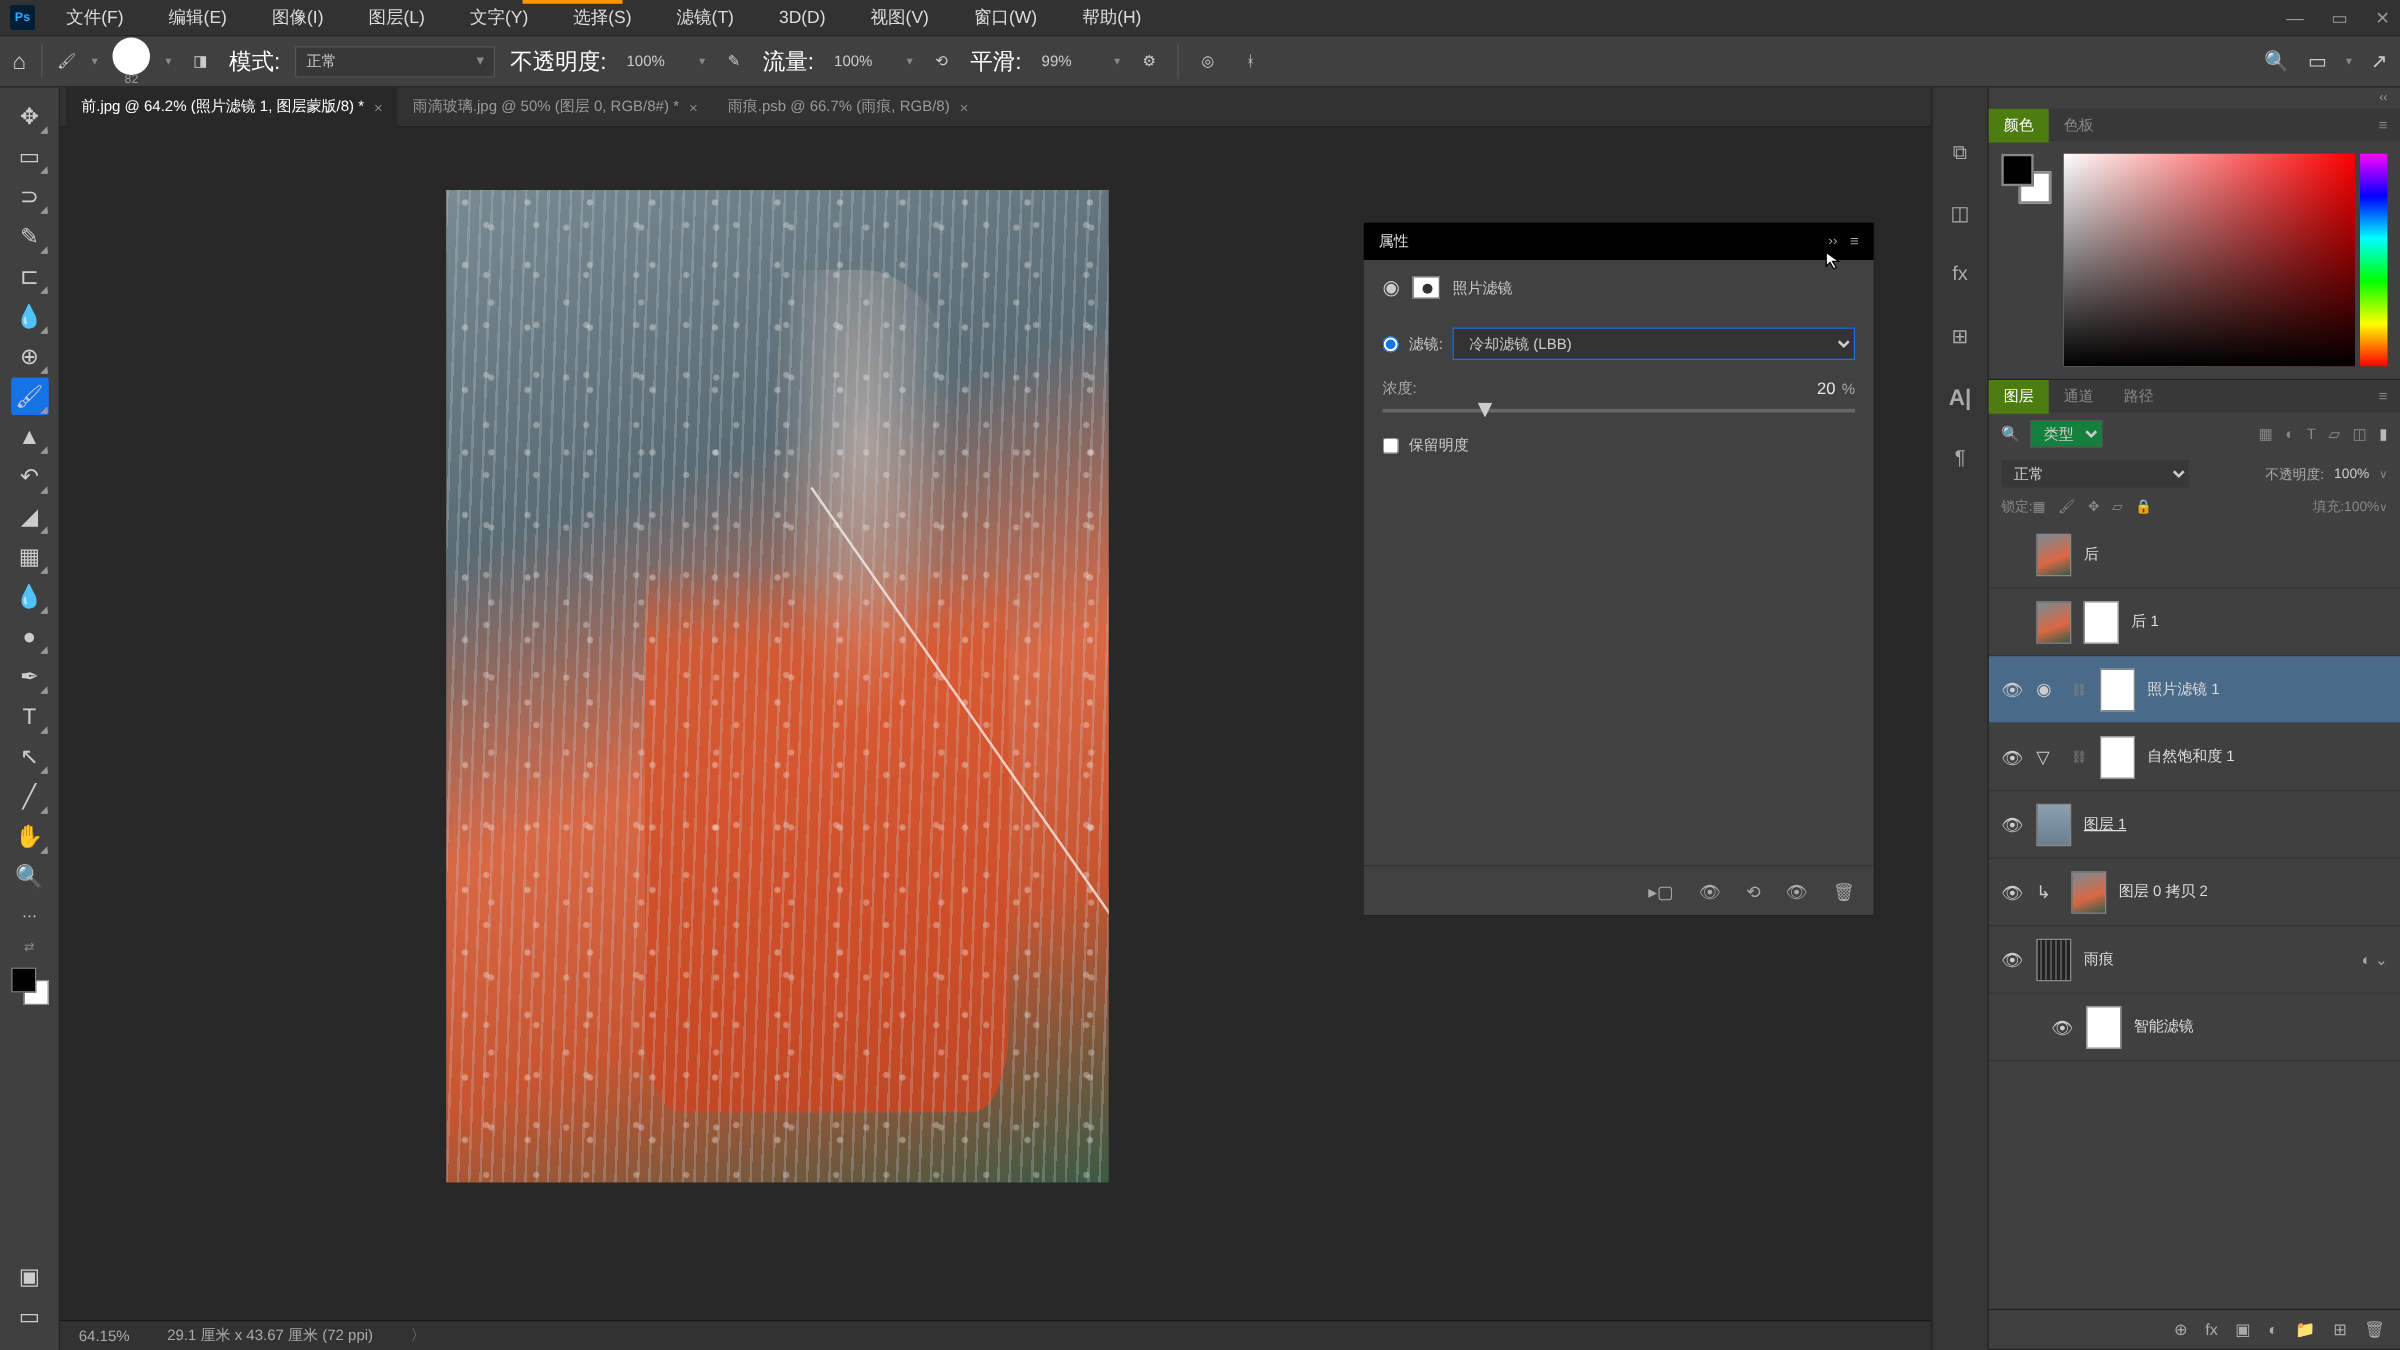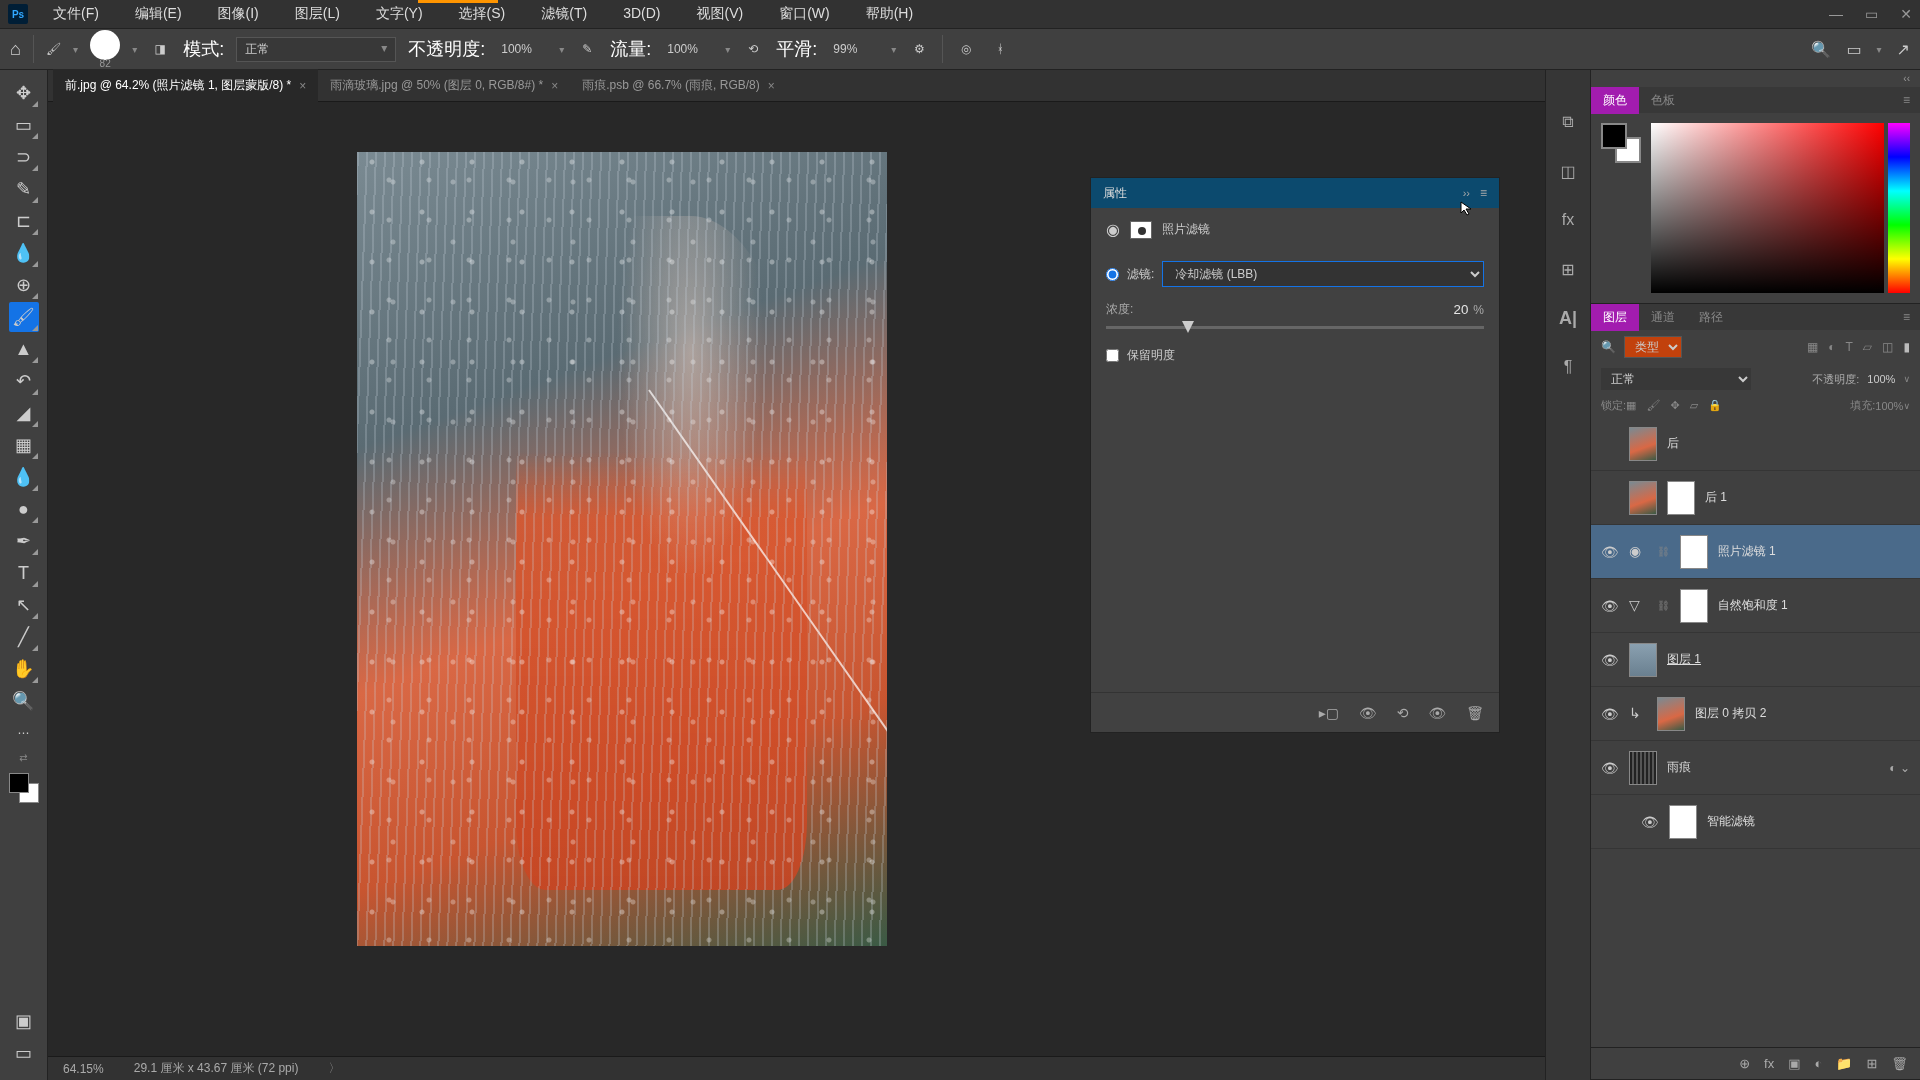--- a/index.html
+++ b/index.html
@@ -35,21 +35,21 @@
 .doc-tabs .doc-tab { padding: 8px 12px; color: #999; font-size: 12px; display: flex; align-items: center; gap: 8px; }
 .doc-tabs .doc-tab.active { background: #282828; color: #fff; }
 .doc-tabs .doc-tab .close { color: #888; cursor: pointer; }
 .canvas-area { flex: 1; display: flex; align-items: center; justify-content: center; position: relative; background: #282828; }
 .canvas-image { width: 530px; height: 794px; background: linear-gradient(160deg, #7a8a92 0%, #5a6b73 30%, #d96845 55%, #c85530 75%, #3a5a45 100%); position: relative; overflow: hidden; margin-left: -350px; margin-top: -60px;}
 .rain-overlay { position: absolute; inset: 0; background-image: repeating-linear-gradient(92deg, rgba(200,210,220,0.25) 0px, rgba(200,210,220,0.25) 2px, transparent 2px, transparent 9px), radial-gradient(circle at 30% 20%, rgba(255,255,255,0.35) 2px, transparent 3px), radial-gradient(circle at 60% 50%, rgba(255,255,255,0.3) 2px, transparent 3px), radial-gradient(circle at 80% 70%, rgba(255,255,255,0.3) 2px, transparent 3px); background-size: auto, 50px 50px, 60px 60px, 40px 40px; }
 .figure-shape { position: absolute; left: 30%; top: 8%; width: 55%; height: 85%; background: radial-gradient(ellipse at 60% 20%, rgba(220,200,190,0.6) 0%, transparent 30%), linear-gradient(180deg, transparent 35%, rgba(216,88,48,0.85) 45%, rgba(200,70,35,0.9) 100%); border-radius: 40% 40% 10% 10%; }
 .umbrella-line { position: absolute; width: 2px; height: 500px; background: rgba(255,255,255,0.7); left: 55%; top: 30%; transform: rotate(-35deg); transform-origin: top; }
 .status-bar { height: 24px; background: #323232; display: flex; align-items: center; padding: 0 15px; gap: 30px; font-size: 12px; color: #aaa; border-top: 1px solid #1a1a1a; }
 .properties-panel { position: absolute; left: 1090px; top: 177px; width: 410px; height: 556px; background: #414141; border: 1px solid #222; z-index: 50; display: flex; flex-direction: column; }
-.properties-panel .panel-header { height: 30px; display: flex; align-items: center; padding: 0 12px; background: #0c4a6e; }
+.properties-panel .panel-header { height: 30px; display: flex; align-items: center; padding: 0 12px; background: #000000; }
 .properties-panel .panel-header .title { color: #ddd; font-size: 12px; }
 .properties-panel .panel-header .collapse { margin-left: auto; color: #aaa; cursor: pointer; font-size: 11px; }
 .properties-panel .panel-header .menu { margin-left: 10px; color: #aaa; cursor: pointer; }
 .properties-panel .adj-header { display: flex; align-items: center; gap: 10px; padding: 12px 15px; }
 .properties-panel .adj-header .icon-box { width: 22px; height: 18px; background: #333; border: 1px solid #666; }
 .properties-panel .adj-body { padding: 10px 15px; flex: 1; }
 .properties-panel .radio-row { display: flex; align-items: center; gap: 8px; margin-bottom: 14px; }
 .properties-panel .radio-row input[type=radio] { accent-color: #1473e6; }
 .properties-panel .filter-select { flex: 1; background: #333; border: 1px solid #1473e6; color: #ccc; padding: 4px 8px; font-size: 12px; }
 .properties-panel .color-box { width: 40px; height: 30px; background: #0050ff; border: 1px solid #666; }
@@ -62,32 +62,32 @@
 .properties-panel .checkbox-row { display: flex; align-items: center; gap: 8px; margin-top: 18px; }
 .properties-panel .panel-footer { height: 40px; display: flex; align-items: center; justify-content: flex-end; gap: 20px; padding: 0 15px; border-top: 1px solid #333; }
 .properties-panel .panel-footer .f-icon { color: #aaa; cursor: pointer; font-size: 14px; }
 .collapsed-panel-strip { width: 45px; background: #363636; border-left: 1px solid #222; display: flex; flex-direction: column; align-items: center; padding-top: 40px; gap: 25px; }
 .collapsed-panel-strip .strip-icon { width: 24px; height: 24px; color: #aaa; font-size: 16px; display: flex; align-items: center; justify-content: center; cursor: pointer; }
 .right-panels { width: 330px; background: #404040; border-left: 1px solid #222; display: flex; flex-direction: column; }
 .right-panels .collapse-arrow { text-align: right; padding: 3px 10px; color: #999; font-size: 10px; }
 .panel-section { border-bottom: 1px solid #222; }
 .panel-tabs { display: flex; background: #383838; height: 26px; align-items: center; }
 .panel-tabs .ptab { padding: 5px 12px; color: #888; font-size: 12px; cursor: pointer; }
-.panel-tabs .ptab.active { color: #fff; background: #a21caf; }
+.panel-tabs .ptab.active { color: #fff; background: #4d7c0f; }
 .panel-tabs .pmenu { margin-left: auto; padding-right: 10px; color: #888; }
 .color-panel-body { padding: 10px; display: flex; gap: 10px; }
 .color-swatches-big { position: relative; width: 40px; height: 40px; }
 .color-swatches-big .fg { position: absolute; width: 26px; height: 26px; background: #000; border: 2px solid #888; top: 0; left: 0; z-index: 2; }
 .color-swatches-big .bg { position: absolute; width: 26px; height: 26px; background: #fff; border: 2px solid #888; bottom: 0; right: 0; }
 .color-picker-area { flex: 1; height: 170px; display: flex; gap: 4px; }
 .sat-val { flex: 1; background: linear-gradient(to bottom, transparent, black), linear-gradient(to right, white, red); position: relative; }
 .hue-strip { width: 22px; background: linear-gradient(to bottom, #ff00ff, #0000ff, #00ffff, #00ff00, #ffff00, #ff0000); }
 .layers-body { flex: 1; overflow-y: auto; display: flex; flex-direction: column; }
 .layers-options { padding: 6px 10px; display: flex; align-items: center; gap: 8px; }
-.layers-options select { background: #c2410c; border: 1px solid #555; color: #ccc; padding: 2px 6px; font-size: 12px; }
+.layers-options select { background: #15803d; border: 1px solid #555; color: #ccc; padding: 2px 6px; font-size: 12px; }
 .layers-options .filter-icons { display: flex; gap: 10px; margin-left: auto; color: #888; }
 .layers-blend { padding: 4px 10px; display: flex; align-items: center; gap: 8px; }
 .layers-blend select { background: #383838; border: none; color: #ccc; padding: 3px 6px; font-size: 12px; width: 150px; }
 .layers-blend .opacity-label { margin-left: auto; color: #aaa; font-size: 11px; }
 .layers-blend .opacity-val { color: #ccc; font-size: 11px; }
 .layers-lock { padding: 4px 10px; display: flex; align-items: center; color: #888; font-size: 11px; }
 .layers-lock .lock-icons { display: flex; gap: 10px; }
 .layers-lock .fill-label { margin-left: auto; }
 .layer-list { flex: 1; overflow-y: auto; }
 .layer-item { display: flex; align-items: center; padding: 8px 10px; gap: 10px; border-bottom: 1px solid #353535; min-height: 54px;}

